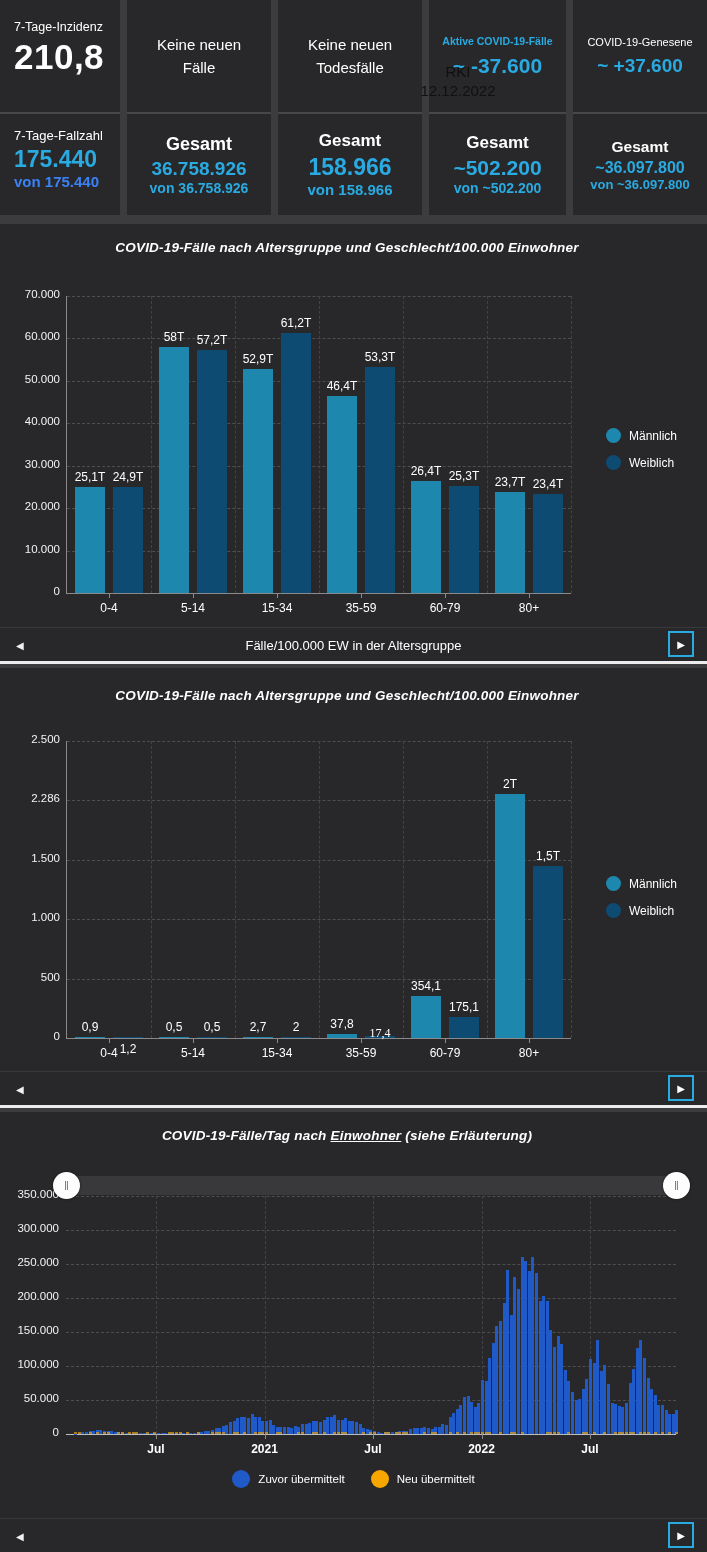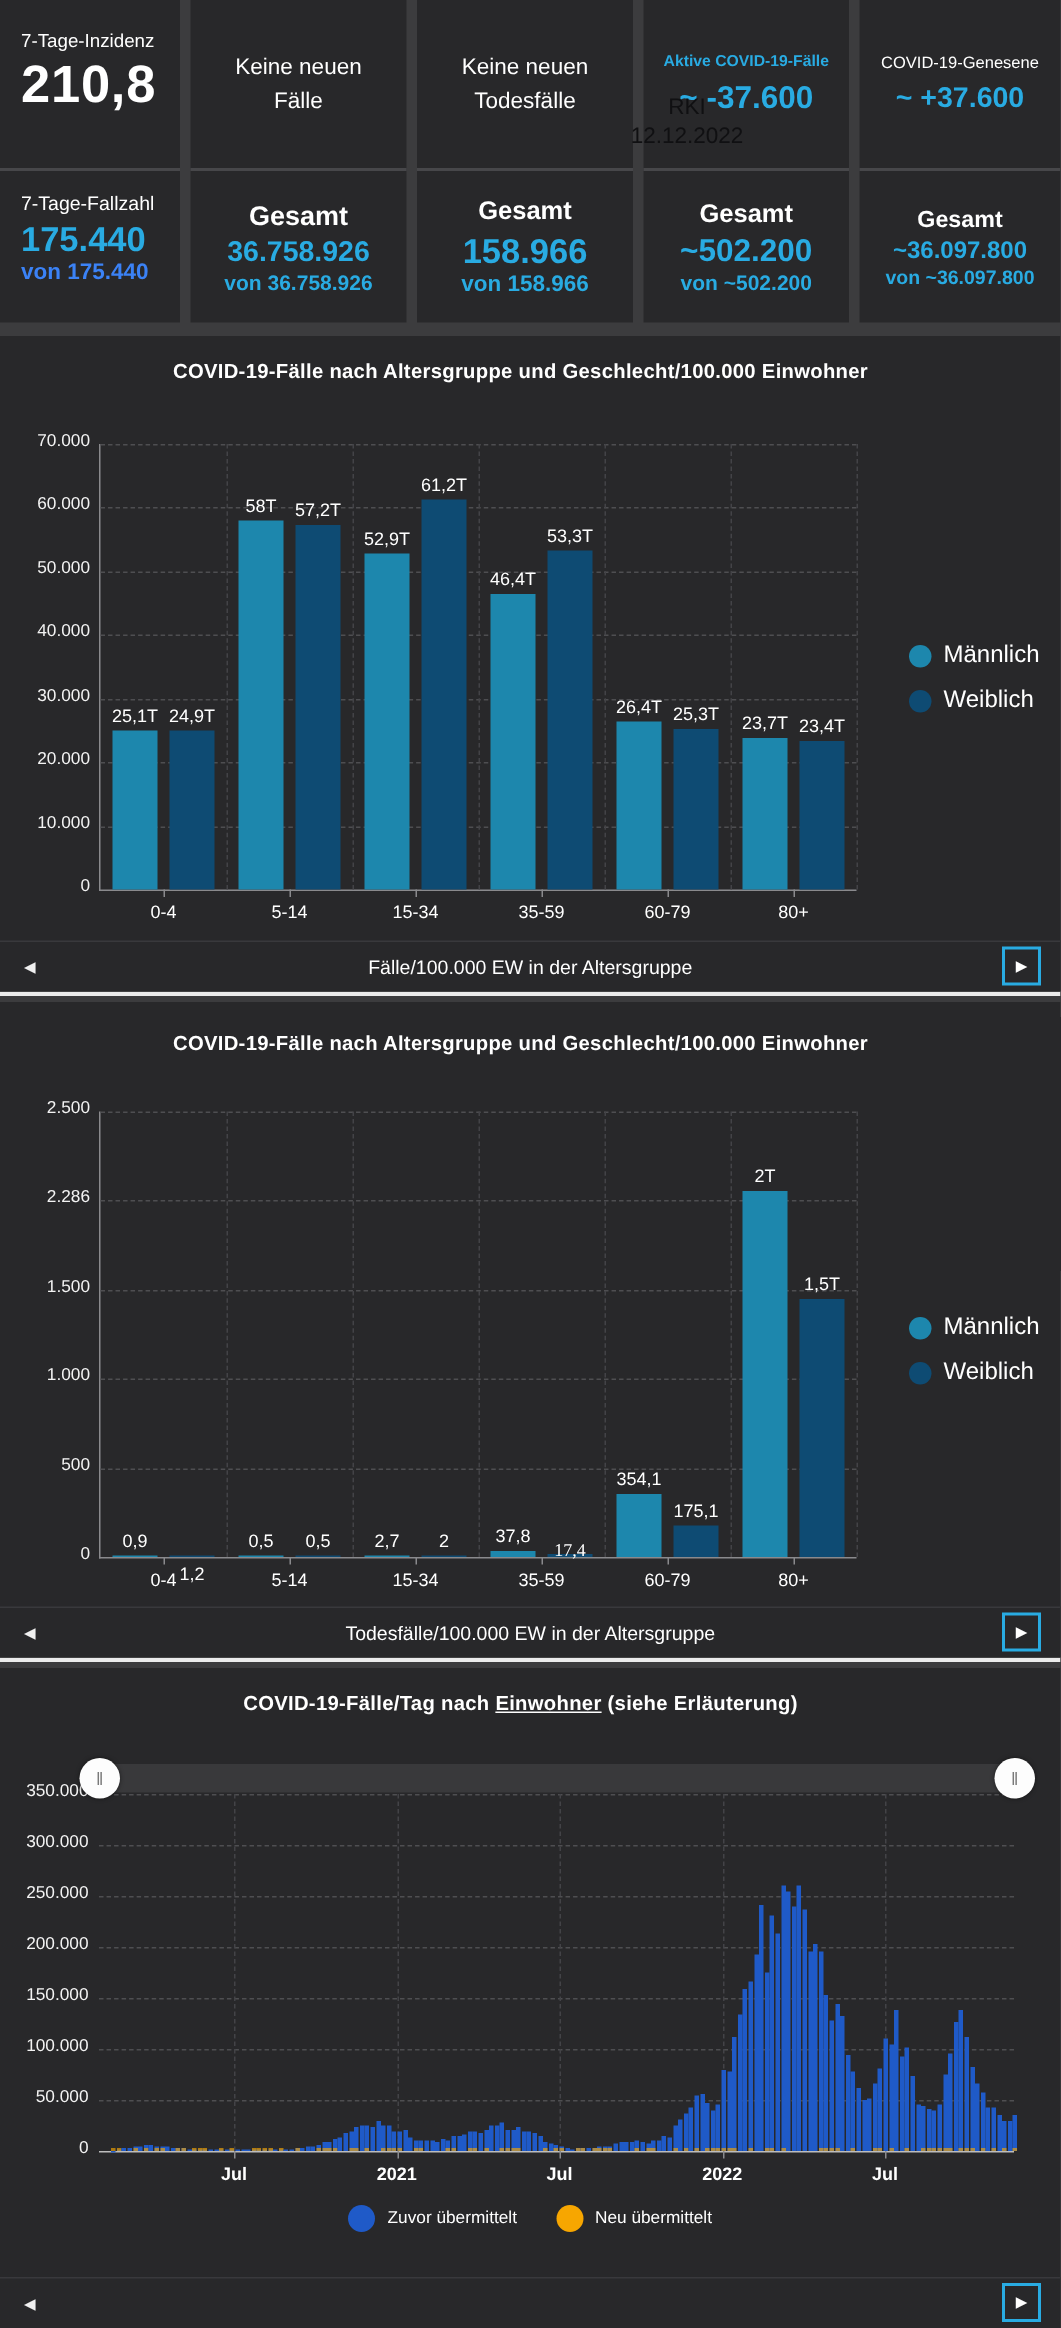--- a/index.html
+++ b/index.html
@@ -35,36 +35,36 @@
   .watermark{position:absolute;left:383px;top:62px;width:150px;text-align:center;color:#101012;font-size:15px;line-height:19px;z-index:6;pointer-events:none;}
 
   .gap9{height:9px;}
   .sep-white{height:3px;background:#ececec;}
   .gap4{height:4px;}
 
   
   .panel{position:relative;background:#28282a;}
   .p1,.p2{height:437px;}
   .p3{height:440px;}
-  .ptitle{position:absolute;top:16px;left:0;right:13px;text-align:center;font-size:13.5px;font-weight:bold;letter-spacing:.2px;}
+  .ptitle{position:absolute;top:16px;left:0;right:13px;text-align:center;font-size:13.5px;font-weight:bold;letter-spacing:.2px;font-style:italic;}
   .ulink{text-decoration:underline;cursor:pointer;}
 
   .plot{position:absolute;border-left:1px solid #8a8a8d;border-bottom:1px solid #8a8a8d;}
   .hgrid{position:absolute;left:0;right:0;border-top:1px dashed #4e4e51;}
   .vgrid{position:absolute;top:0;bottom:0;border-left:1px dashed #434347;}
   .ylab{position:absolute;left:-62px;width:55px;text-align:right;font-size:11.5px;color:#f3f3f3;}
   .bar{position:absolute;bottom:0;}
   .barlab{position:absolute;width:64px;text-align:center;font-size:12px;color:#fff;}
   .xtick{position:absolute;top:100%;height:5px;border-left:1px solid #8a8a8d;}
   .catlab{position:absolute;top:100%;margin-top:8px;width:60px;text-align:center;font-size:12px;color:#fff;}
 
   .legend{position:absolute;}
   .lrow{display:flex;align-items:center;margin-bottom:12px;cursor:pointer;}
   .lcirc{width:15px;height:15px;border-radius:50%;margin-right:8px;flex:0 0 auto;}
-  .llab{font-size:16px;}
+  .llab{font-size:12px;}
 
   .caption{position:absolute;bottom:0;left:0;right:0;height:33px;border-top:1px solid #39393c;background:#28282a;}
   .cap-arrow{position:absolute;left:16px;top:50%;transform:translateY(-50%);font-size:10px;color:#f0f0f0;cursor:pointer;}
   .cap-text{position:absolute;left:0;right:0;top:50%;transform:translateY(-50%);text-align:center;font-size:13px;color:#fff;}
   .cap-next{position:absolute;right:13px;top:3px;width:26px;height:26px;border:2px solid #29abe2;background:transparent;color:#fff;font-size:10px;display:flex;align-items:center;justify-content:center;padding:0;cursor:pointer;box-sizing:border-box;}
 
   
   .slider-track{position:absolute;left:66px;top:64px;width:610px;height:19px;background:#39393b;cursor:pointer;}
   .slider-handle{position:absolute;width:27px;height:27px;border-radius:50%;background:#fdfdfd;top:60px;z-index:4;display:flex;align-items:center;justify-content:center;color:#7a7a7a;font-size:12px;cursor:ew-resize;box-shadow:0 0 3px rgba(0,0,0,.5);}
   .plot3{border-left:none;border-bottom:1px solid #bdbdbd;}
@@ -313,21 +313,20 @@
           <div class="lcirc" style="background: rgb(29, 135, 173);"></div>
           <div class="llab">Männlich</div>
         </div>
         <div class="lrow">
           <div class="lcirc" style="background: rgb(14, 75, 115);"></div>
           <div class="llab">Weiblich</div>
         </div>
       </div>
     <div class="caption">
       <span class="cap-arrow">◀</span>
-      <span class="cap-text">Todesfälle/100.000 EW in der Altersgruppe</span>
       <button class="cap-next">
           <span>▶</span>
         </button>
     </div>
   </div>
 
   <div class="sep-white"></div>
     <div class="gap4"></div>
 
   <div class="panel p3" id="panel3">

